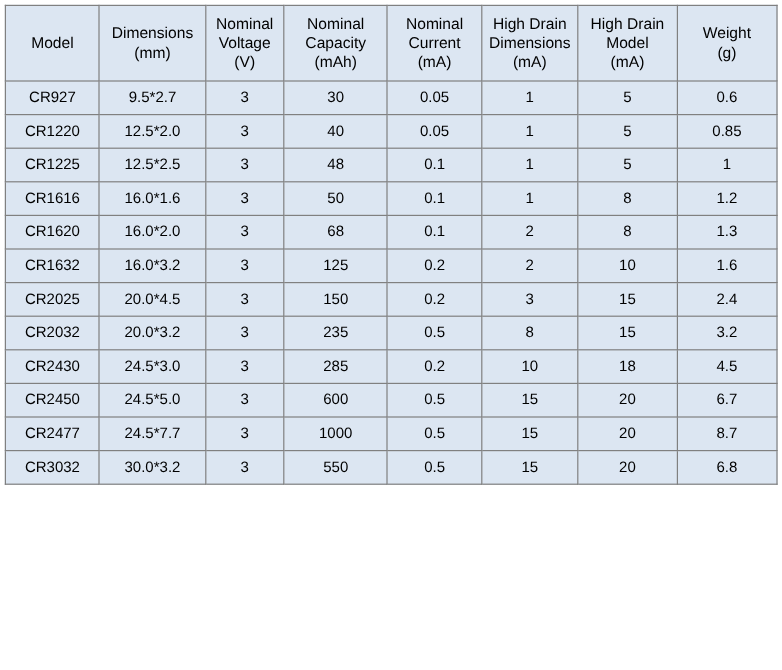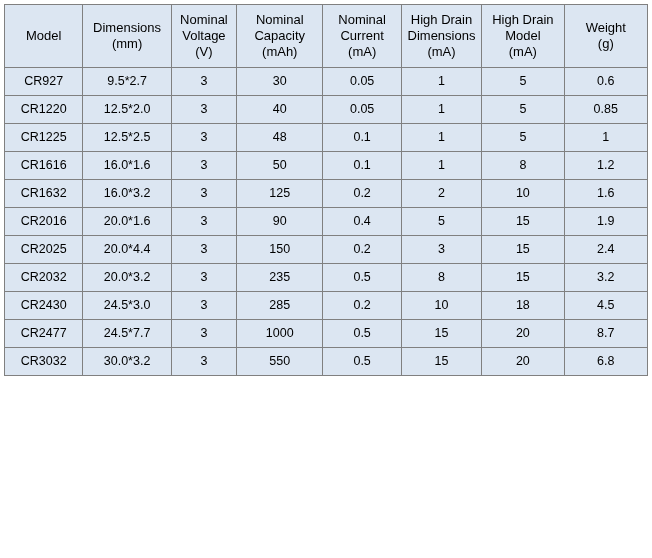--- a/index.html
+++ b/index.html
@@ -145,42 +145,42 @@
           <td>CR1616</td>
           <td>16.0*1.6</td>
           <td>3</td>
           <td>50</td>
           <td>0.1</td>
           <td>1</td>
           <td>8</td>
           <td>1.2</td>
         </tr>
         <tr>
+          <td>CR1620</td>
+          <td>16.0*2.0</td>
+          <td>3</td>
+          <td>68</td>
+          <td>0.1</td>
+          <td>2</td>
+          <td>8</td>
+          <td>1.3</td>
+        </tr>
+        <tr>
           <td>CR1632</td>
           <td>16.0*3.2</td>
           <td>3</td>
           <td>125</td>
           <td>0.2</td>
           <td>2</td>
           <td>10</td>
           <td>1.6</td>
         </tr>
         <tr>
-          <td>CR2016</td>
-          <td>20.0*1.6</td>
-          <td>3</td>
-          <td>90</td>
-          <td>0.4</td>
-          <td>5</td>
-          <td>15</td>
-          <td>1.9</td>
-        </tr>
-        <tr>
           <td>CR2025</td>
-          <td>20.0*4.4</td>
+          <td>20.0*4.5</td>
           <td>3</td>
           <td>150</td>
           <td>0.2</td>
           <td>3</td>
           <td>15</td>
           <td>2.4</td>
         </tr>
         <tr>
           <td>CR2032</td>
           <td>20.0*3.2</td>
@@ -195,20 +195,30 @@
           <td>CR2430</td>
           <td>24.5*3.0</td>
           <td>3</td>
           <td>285</td>
           <td>0.2</td>
           <td>10</td>
           <td>18</td>
           <td>4.5</td>
         </tr>
         <tr>
+          <td>CR2450</td>
+          <td>24.5*5.0</td>
+          <td>3</td>
+          <td>600</td>
+          <td>0.5</td>
+          <td>15</td>
+          <td>20</td>
+          <td>6.7</td>
+        </tr>
+        <tr>
           <td>CR2477</td>
           <td>24.5*7.7</td>
           <td>3</td>
           <td>1000</td>
           <td>0.5</td>
           <td>15</td>
           <td>20</td>
           <td>8.7</td>
         </tr>
         <tr>

